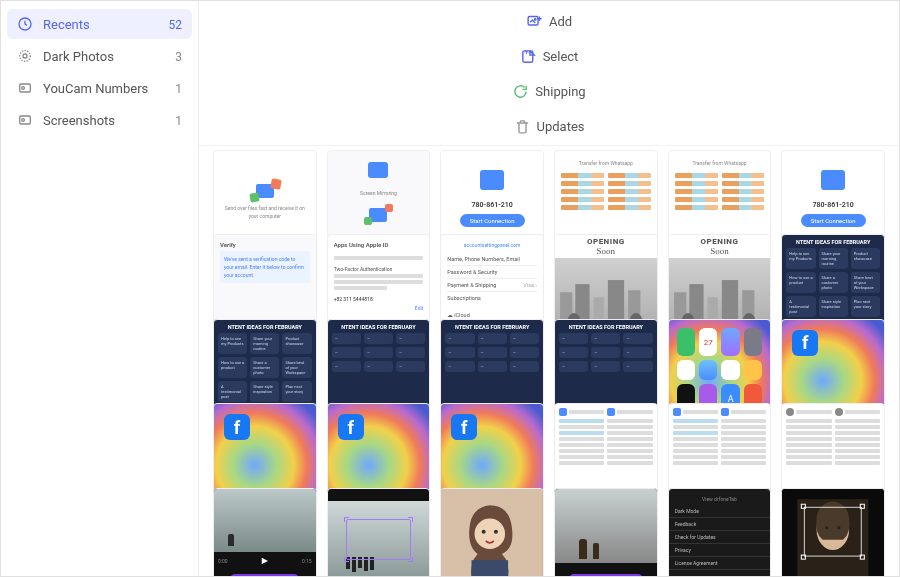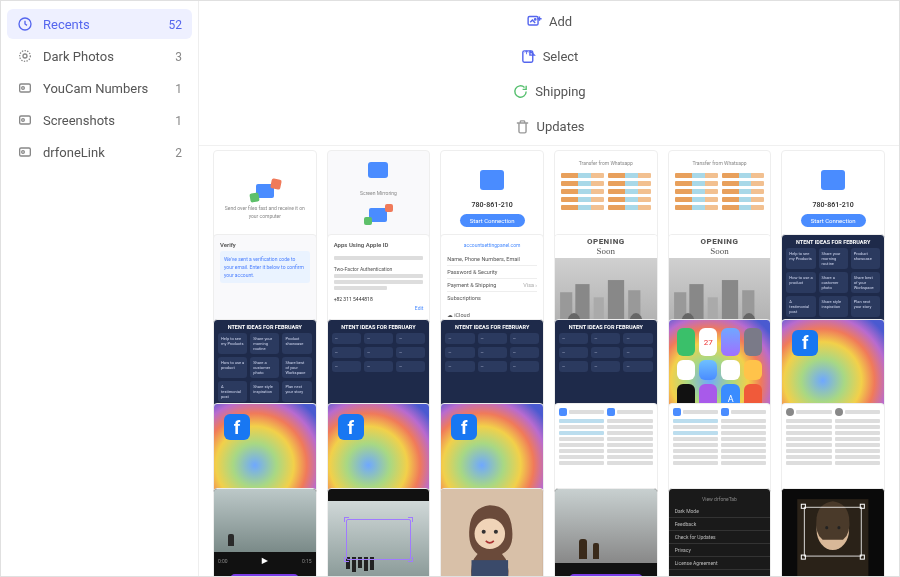--- a/index.html
+++ b/index.html
@@ -200,30 +200,20 @@
     <div class="side-item">
       <span class="icon">
         <svg viewBox="0 0 24 24" width="16" height="16" fill="none" stroke="#888" stroke-width="2">
             <rect x="4" y="6" width="16" height="12" rx="2"></rect>
             <circle cx="9" cy="12" r="2"></circle>
           </svg>
       </span>
       <span class="label">Screenshots</span>
       <span class="count">1</span>
     </div>
-    <div class="side-item">
-      <span class="icon">
-        <svg viewBox="0 0 24 24" width="16" height="16" fill="none" stroke="#888" stroke-width="2">
-            <rect x="4" y="6" width="16" height="12" rx="2"></rect>
-            <circle cx="9" cy="12" r="2"></circle>
-          </svg>
-      </span>
-      <span class="label">drfoneLink</span>
-      <span class="count">2</span>
-    </div>
   </div>
 
   <div class="main">
     <div class="toolbar">
       <div class="tb-btn">
         <span class="icon">
           <svg viewBox="0 0 24 24" width="17" height="17" fill="none" stroke="#5566ee" stroke-width="2">
               <rect x="3" y="5" width="14" height="12" rx="2"></rect>
               <path d="M6 13l3-3 4 4"></path>
               <circle cx="13" cy="9" r="1"></circle>

